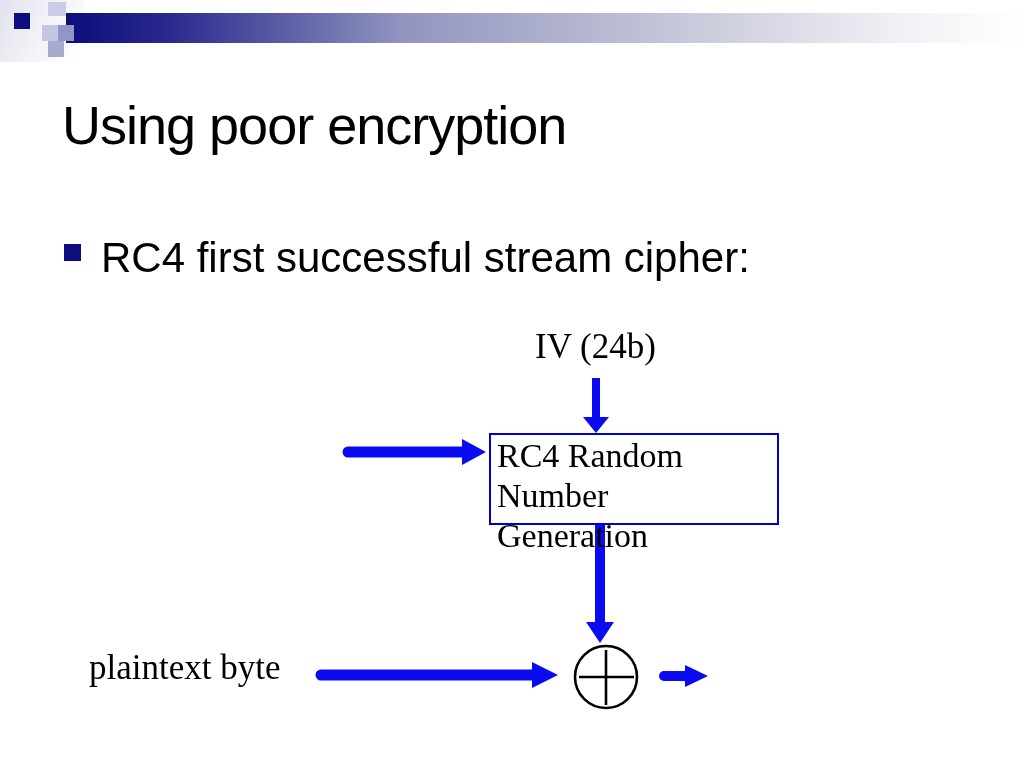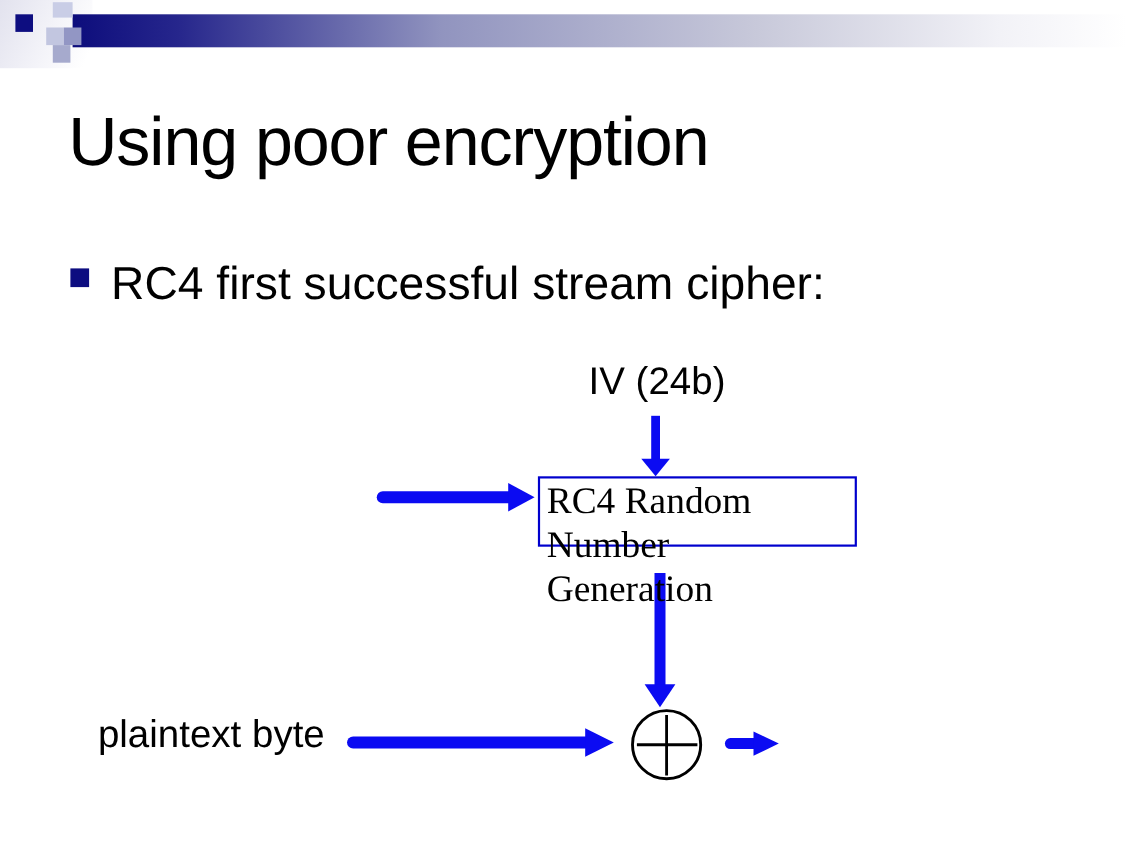--- a/index.html
+++ b/index.html
@@ -13,35 +13,35 @@
   .header-bar{position:absolute;left:66px;top:13px;width:958px;height:30px;z-index:2;
     background:linear-gradient(to right,#0d0d7c 0%,#26268c 10%,#9194bf 35%,
       #c8c9da 65%,#f2f2f7 88%,#ffffff 100%);}
   .sq{position:absolute;z-index:3;}
   .sq-a{left:48px;top:2px;width:18px;height:14px;background:#c9cde6;}
   .sq-navy{left:14px;top:13px;width:16px;height:16px;background:#0d0d80;}
   .sq-c{left:42px;top:25px;width:16px;height:16px;background:#c2c6e0;}
   .sq-d{left:58px;top:25px;width:16px;height:16px;background:#9296c4;}
   .sq-e{left:48px;top:41px;width:16px;height:16px;background:#a6aacd;}
   
-  .title{position:absolute;left:62px;top:96px;margin:0;font-size:62px;
+  .title{position:absolute;left:62px;top:96px;margin:0;font-size:54px;
     font-weight:400;letter-spacing:-1px;line-height:1.1;white-space:nowrap;}
   .bullet-marker{position:absolute;left:64px;top:244px;width:17px;height:17px;
     background:#0d0d80;}
   .bullet-text{position:absolute;left:101px;top:235px;font-size:42px;
     line-height:1.1;white-space:nowrap;}
   
   .diagram-svg{position:absolute;left:0;top:0;width:1024px;height:768px;z-index:4;}
-  .dlabel{position:absolute;z-index:5;font-family:Liberation Sans, sans-serif;
+  .dlabel{position:absolute;z-index:5;font-family:Liberation Serif, serif;
     font-size:35px;line-height:1;white-space:nowrap;color:#000;}
   .lbl-iv{left:535px;top:329px;}
   .lbl-key{left:96px;top:428px;}
   .lbl-plaintext{left:89px;top:650px;}
   .lbl-cyphertext{left:711px;top:651px;}
-  .rng-box{position:absolute;left:489px;top:433px;width:290px;height:64px;z-index:5;
+  .rng-box{position:absolute;left:489px;top:433px;width:290px;height:92px;z-index:5;
     box-sizing:border-box;border:2px solid #0000cd;background:#ffffff;
     font-family:"Liberation Serif","DejaVu Serif",serif;font-size:34px;
     line-height:40px;padding:1px 12px 0 6px;}
 </style>
 </head>
 <body>
 
 <div class="slide">
 
   <div class="header">

